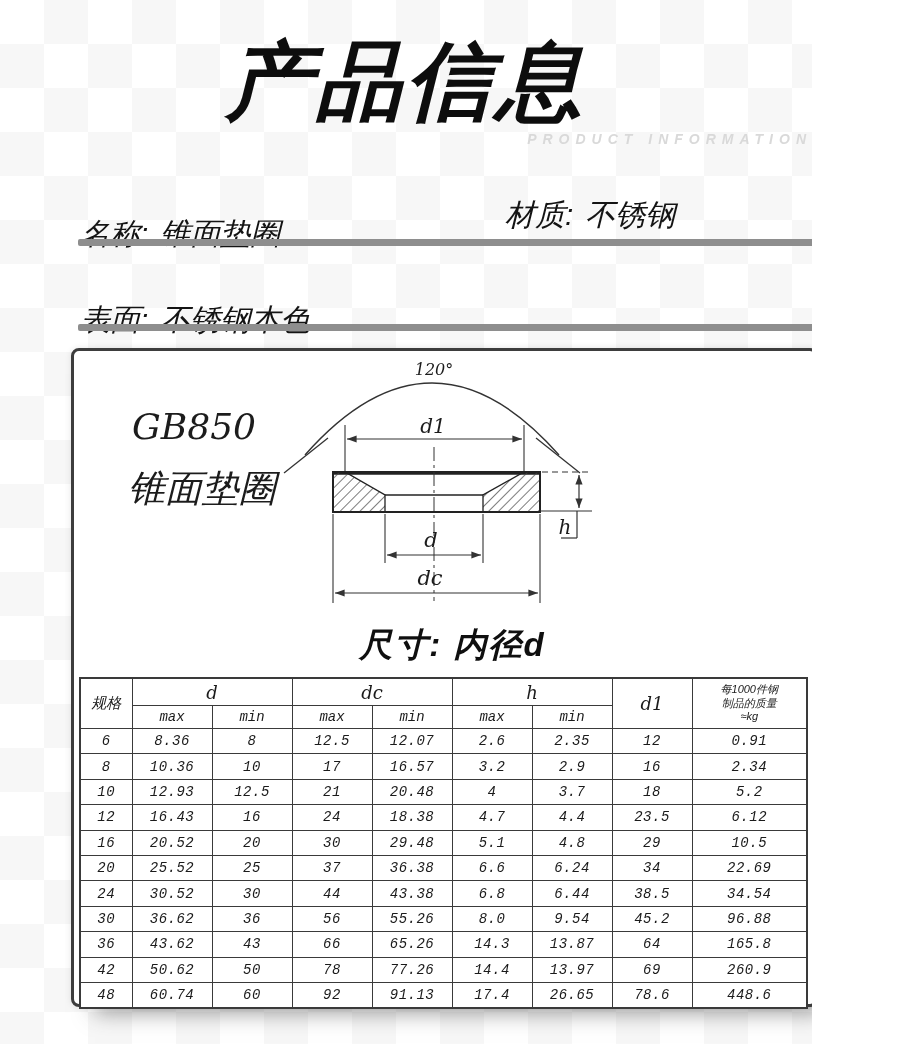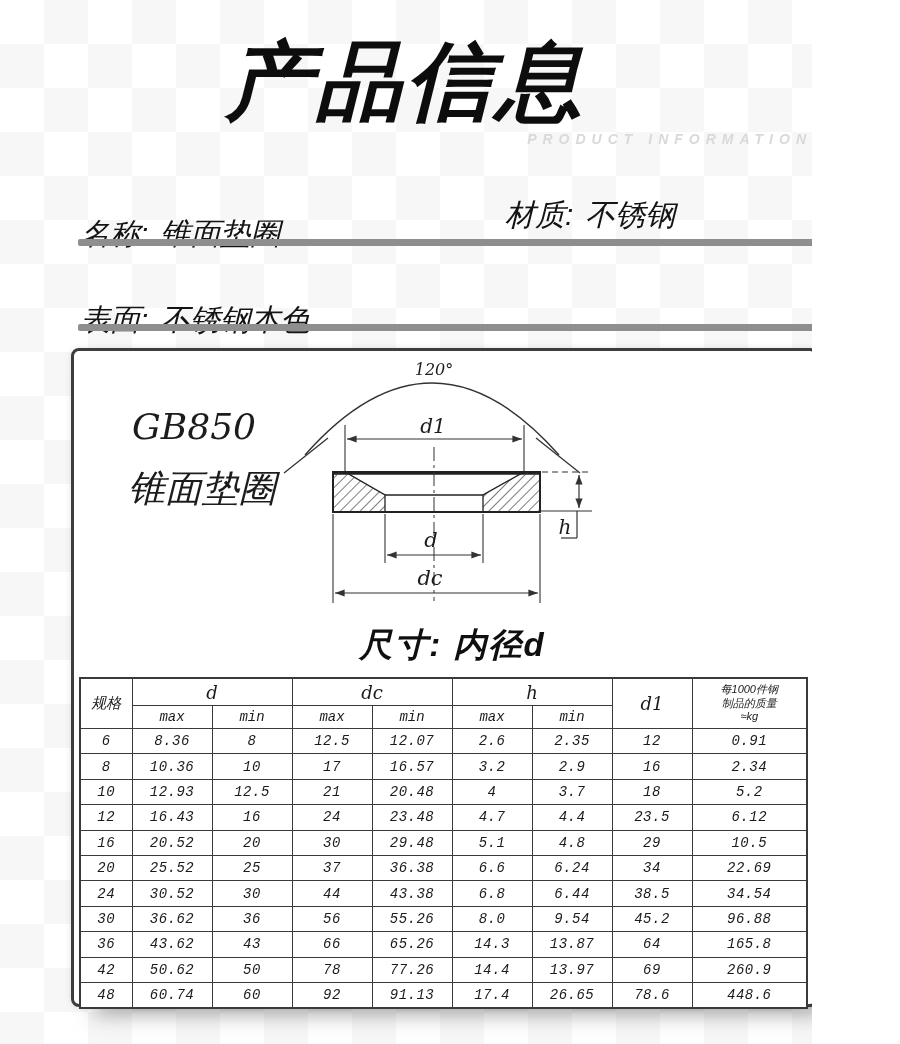--- a/index.html
+++ b/index.html
@@ -212,21 +212,21 @@
               <td>4</td>
               <td>3.7</td>
               <td>18</td>
               <td>5.2</td>
             </tr>
             <tr>
               <td>12</td>
               <td>16.43</td>
               <td>16</td>
               <td>24</td>
-              <td>23.48</td>
+              <td>18.38</td>
               <td>4.7</td>
               <td>4.4</td>
               <td>23.5</td>
               <td>6.12</td>
             </tr>
             <tr>
               <td>16</td>
               <td>20.52</td>
               <td>20</td>
               <td>30</td>

